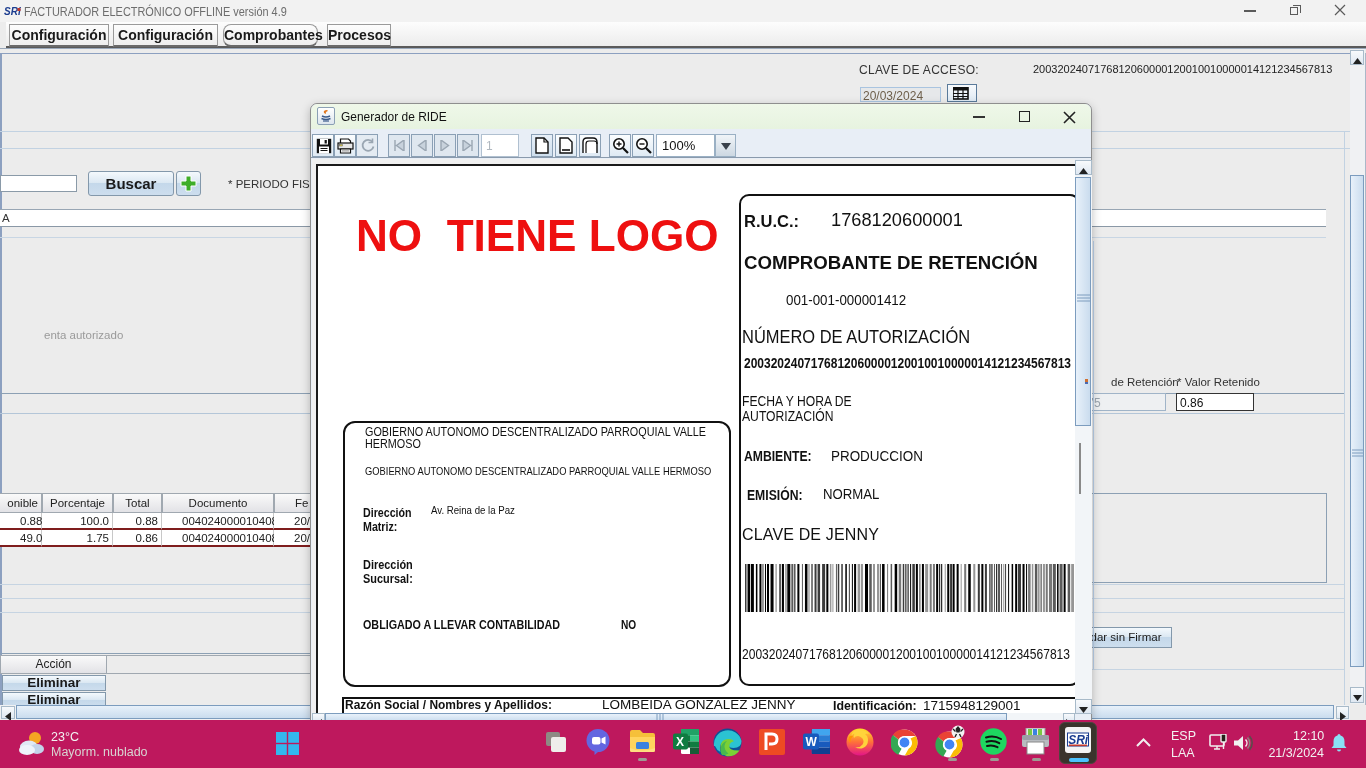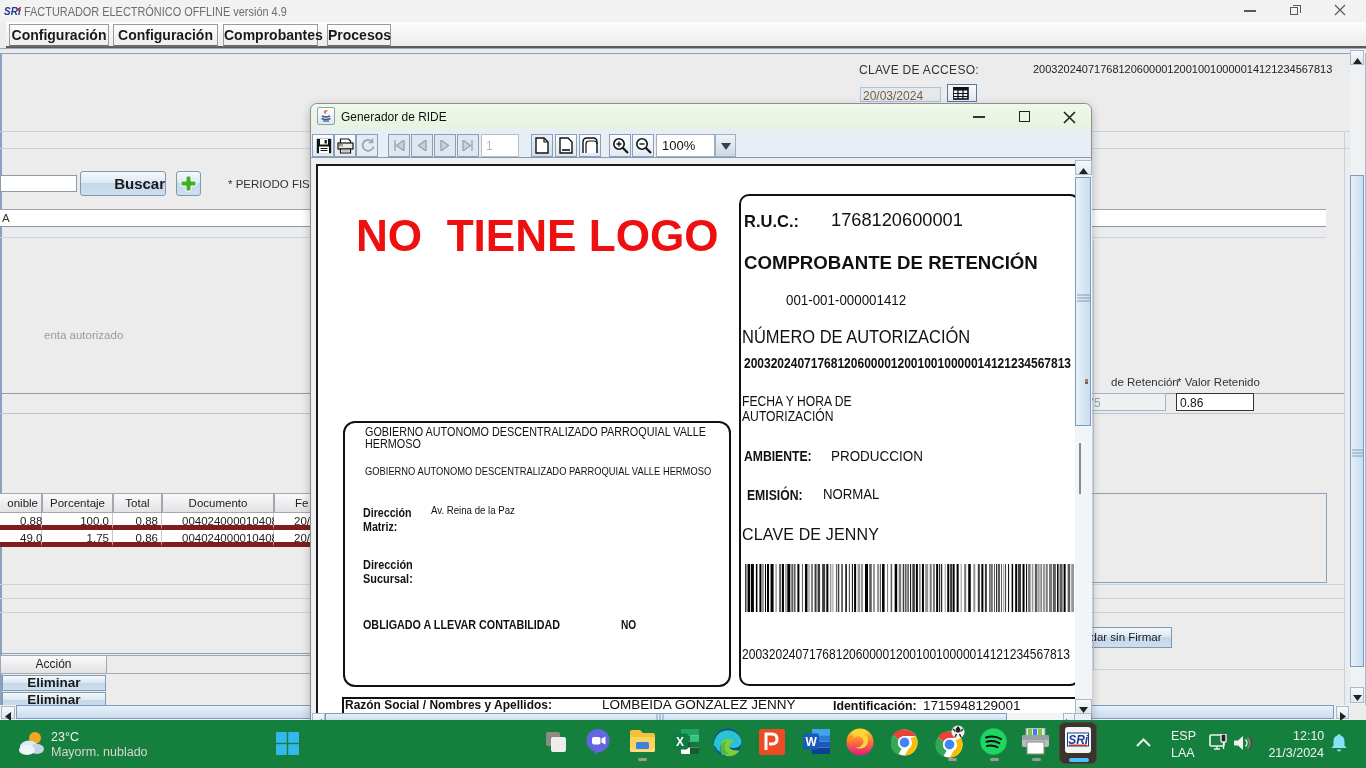--- a/index.html
+++ b/index.html
@@ -16,21 +16,21 @@
   background:linear-gradient(#fdfdfd,#eeeeee);
   border:1px solid #9a9a9a; border-bottom:2px solid #6a6a6a; }
 
 .nbtn { position:absolute; background:linear-gradient(#f4f9fd,#dae7f2 49%,#c4d8ea 50%,#cddeee);
   border:1px solid #8398ab; border-radius:3px; color:#1a1a1a; text-align:center; }
 .hline { position:absolute; height:1px; }
 .inp { position:absolute; background:#fff; border:1px solid #8a9aa8; }
 
 .th { position:absolute; background:linear-gradient(#fafafa,#e2e2e6); border:1px solid #a0a8b0;
   font-size:11.5px; color:#222; text-align:center; }
-.td { position:absolute; background:#fff; border-right:1px solid #c8c8c8; border-bottom:5px solid #7f1d1d;
+.td { position:absolute; background:#fff; border-right:1px solid #c8c8c8; border-bottom:2px solid #7f1d1d;
   font-size:11.5px; color:#222; padding:2px 3px 0 20px; }
 
 .sbtrack { position:absolute; background:#f0f1f3; }
 .sbthumb { position:absolute; background:linear-gradient(90deg,#e8f1fa,#cadcee); border:1px solid #7c9cbe; }
 .sbthumbh { position:absolute; background:linear-gradient(#e8f1fa,#cadcee); border:1px solid #7c9cbe; }
 .arrbtn { position:absolute; background:linear-gradient(#f8fafc,#dfe8f2); border:1px solid #a8bac9;
   color:#222; text-align:center; }
 
 #dlg { left:310px; top:103px; width:782px; height:618px; background:#e8eef6;
   border:1px solid #8f8f8f; border-radius:7px 7px 0 0; box-shadow:0 3px 10px rgba(0,0,0,.25); }
@@ -55,21 +55,21 @@
 .sx91{transform:scaleX(.91);transform-origin:left top;white-space:nowrap;}
 .sx92{transform:scaleX(.92);transform-origin:left top;white-space:nowrap;}
 .sx94{transform:scaleX(.94);transform-origin:left top;white-space:nowrap;}
 .sx96{transform:scaleX(.96);transform-origin:left top;white-space:nowrap;}
 .sx98{transform:scaleX(.98);transform-origin:left top;white-space:nowrap;}
 #doc { left:1px; top:55px; width:763px; height:554px; background:#f0f0f0; overflow:hidden; }
 #page { position:absolute; left:4px; top:5px; width:1020px; height:560px; background:#fff;
   border-top:2px solid #1a1a1a; border-left:2px solid #1a1a1a; }
 .bx { position:absolute; border:2px solid #111; border-radius:10px; }
 
-#taskbar { left:0; top:720px; width:1366px; height:48px; background:#15803d; }
+#taskbar { left:0; top:720px; width:1366px; height:48px; background:#be185d; }
 #taskbar .ico { position:absolute; top:6px; }
 .tbdot { position:absolute; top:38px; width:9px; height:3px; border-radius:2px; background:#9f9a94; }
 </style>
 </head>
 <body>
 
 <div class="abs" id="titlebar">
   <svg class="abs" style="left:4px;top:6px" width="17" height="11" viewBox="0 0 17 11">
     <text x="0" y="9" font-family="Liberation Sans" font-size="10" font-weight="bold" font-style="italic" fill="#1b3c8f">SRi</text>
     <rect x="13.5" y="2" width="3" height="3" fill="#c23a2e"></rect>
@@ -78,33 +78,33 @@
   <div class="abs" style="left:1244px;top:10px;width:12px;height:1.6px;background:#5a5a5a"></div>
   <div class="abs" style="left:1290px;top:7px;width:8px;height:8px;border:1.2px solid #5a5a5a"></div>
   <div class="abs" style="left:1293px;top:4.5px;width:8px;height:8px;border-top:1.2px solid #5a5a5a;border-right:1.2px solid #5a5a5a"></div>
   <svg class="abs" style="left:1334px;top:4px" width="12" height="12" viewBox="0 0 12 12">
     <path d="M1 1 L11 11 M11 1 L1 11" stroke="#5a5a5a" stroke-width="1.2"></path>
   </svg>
 </div>
 <div class="abs" id="menubar">
   <div class="menuitem" style="left:3px;width:100px;">Configuración</div>
   <div class="menuitem" style="left:107px;width:105px;">Configuración</div>
-  <div class="menuitem" style="left:217px;width:95px;">Comprobantes</div>
+  <div class="menuitem" style="left:217px;width:95px;border-radius:8px;">Comprobantes</div>
   <div class="menuitem" style="left:321px;width:64px;">Procesos</div>
 </div>
 <div class="abs" id="appbody" style="left:0;top:48px;width:1366px;height:672px;background:#ececec;border-top:1px solid #9aa8ba;">
   <div class="hline" style="left:0;top:3.5px;width:1366px;background:#8ca0c0"></div>
   <div class="abs" style="left:0;top:3.5px;width:1.5px;height:668px;background:#8ca0c0"></div>
   <div class="abs" style="left:1364.5px;top:3.5px;width:1.5px;height:652px;background:#aab8c8"></div>
 
   <div class="hline" style="left:0;top:82px;width:1352px;background:#c2d2e2"></div>
   <div class="hline" style="left:0;top:99px;width:1352px;background:#c2d2e2"></div>
 
   <div class="inp" style="left:0;top:126px;width:77px;height:17px;"></div>
-  <div class="nbtn" style="left:80px;top:122px;width:86px;height:25px;font-weight:bold;font-size:15px;line-height:23px;text-align:right;">Buscar</div>
+  <div class="nbtn" style="left:88px;top:122px;width:86px;height:25px;font-weight:bold;font-size:15px;line-height:23px;">Buscar</div>
   <div class="nbtn" style="left:176px;top:122px;width:25px;height:25px;">
     <svg width="17" height="17" viewBox="0 0 17 17" style="margin-top:3px">
       <path d="M6 1 h5 v5 h5 v5 h-5 v5 h-5 v-5 h-5 v-5 h5 z" fill="#3fae29" stroke="#fff" stroke-width="1"></path>
     </svg>
   </div>
   <div class="abs" style="left:228px;top:129px;font-size:11.5px;color:#333;">* PERIODO FISC</div>
 
   <div class="abs" style="left:859px;top:14px;font-size:12px;color:#333;letter-spacing:.3px;">CLAVE DE ACCESO:</div>
   <div class="abs" style="left:1033px;top:14px;font-size:11px;letter-spacing:-0.01px;color:#222;">2003202407176812060000120010010000014121234567813</div>
 

